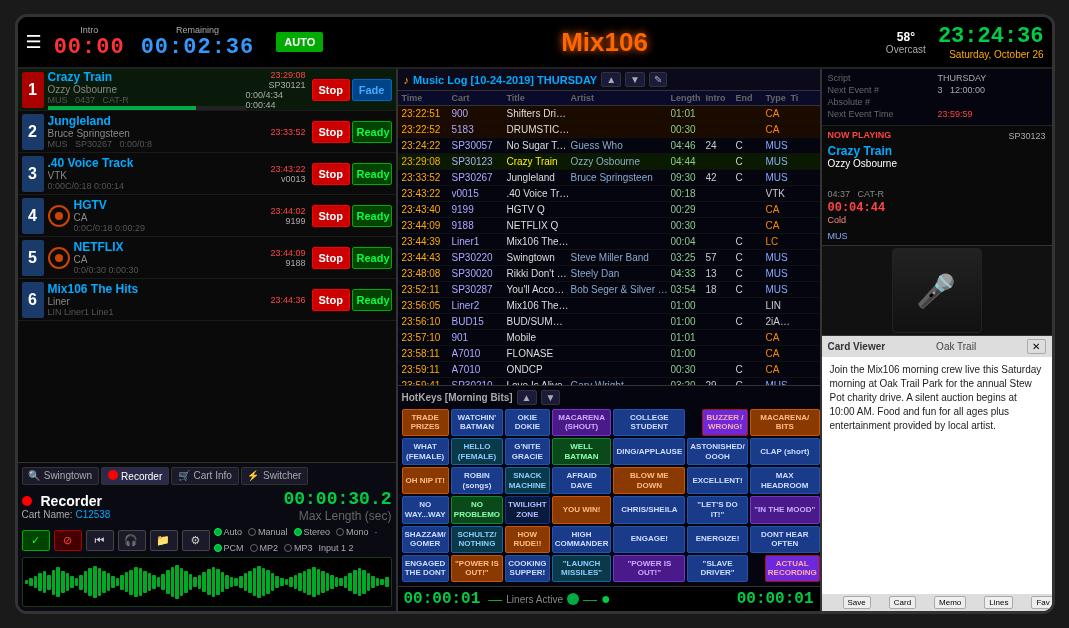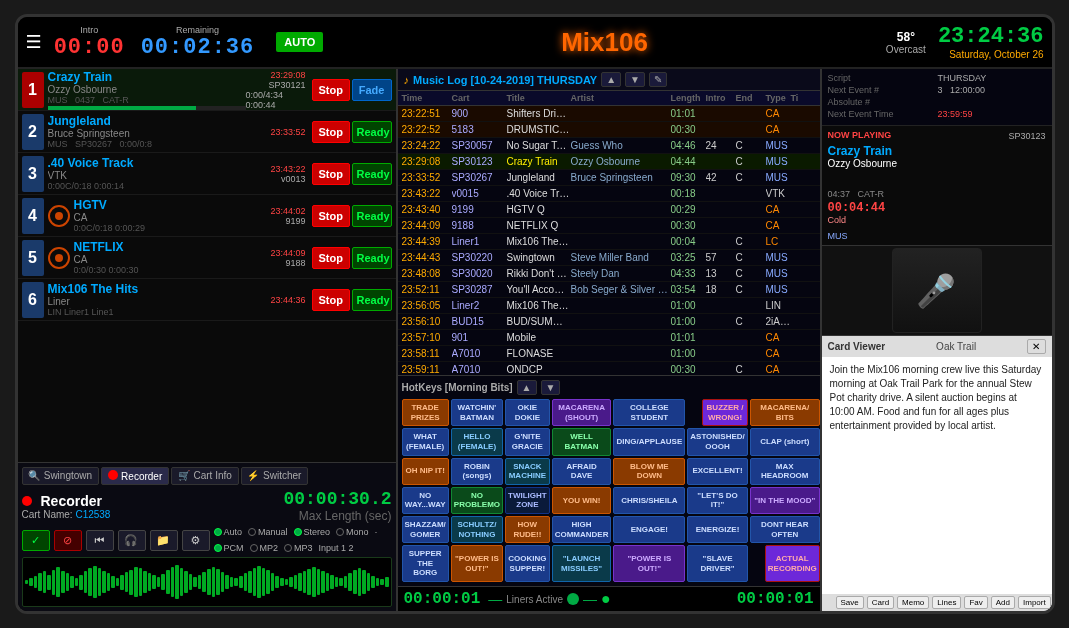--- a/index.html
+++ b/index.html
@@ -618,23 +618,23 @@
       flex: 1;
       padding: 6px 8px;
       background: #fff;
       font-size: 10px;
       color: #222;
       line-height: 1.4;
       overflow: hidden;
     }
     .card-viewer-footer {
       background: #ddd;
-      padding: 2px 14px;
-      display: flex;
-      gap: 3px;
+      padding: 2px 21px;
+      display: flex;
+      gap: 18px;
     }
     .cv-btn {
       font-size: 8px;
       padding: 1px 4px;
       background: #eee;
       border: 1px solid #aaa;
       cursor: pointer;
       border-radius: 2px;
     }
 
@@ -1189,21 +1189,21 @@
             <button class="hotkey-btn ">CHRIS/SHEILA</button>
             <button class="hotkey-btn ">"LET'S DO IT!"</button>
             <button class="hotkey-btn purple">"IN THE MOOD"</button>
             <button class="hotkey-btn ">SHAZZAM/ GOMER</button>
             <button class="hotkey-btn teal">SCHULTZ/ NOTHING</button>
             <button class="hotkey-btn orange">HOW RUDE!!</button>
             <button class="hotkey-btn ">HIGH COMMANDER</button>
             <button class="hotkey-btn ">ENGAGE!</button>
             <button class="hotkey-btn ">ENERGIZE!</button>
             <button class="hotkey-btn ">DONT HEAR OFTEN</button>
-            <button class="hotkey-btn ">SUPPER THE BORG</button>
+            <button class="hotkey-btn ">ENGAGED THE DONT</button>
             <button class="hotkey-btn orange">"POWER IS OUT!"</button>
             <button class="hotkey-btn ">COOKING SUPPER!</button>
             <button class="hotkey-btn teal">"LAUNCH MISSILES"</button>
             <button class="hotkey-btn purple">"POWER IS OUT!"</button>
             <button class="hotkey-btn ">"SLAVE DRIVER"</button>
             <button class="hotkey-btn red-hk">ACTUAL RECORDING</button>
           </div>
       </div>
       <div class="timer-bar">
         <span class="timer-val">00:00:01</span>

